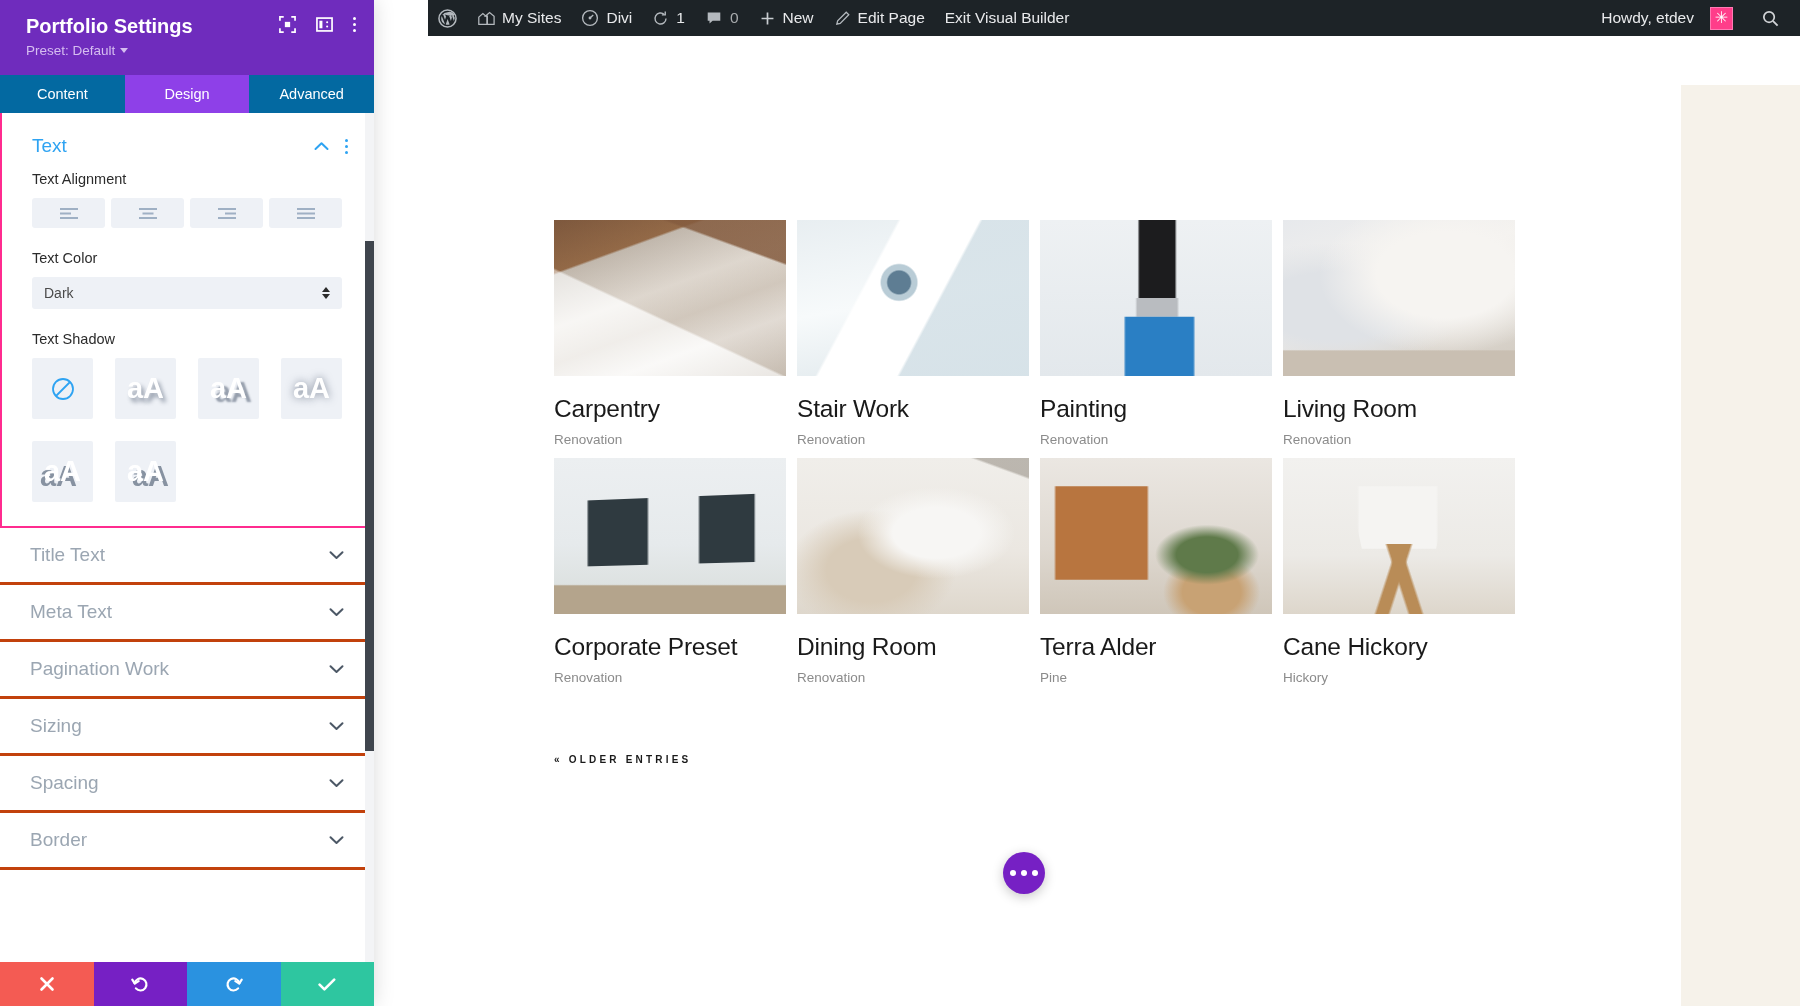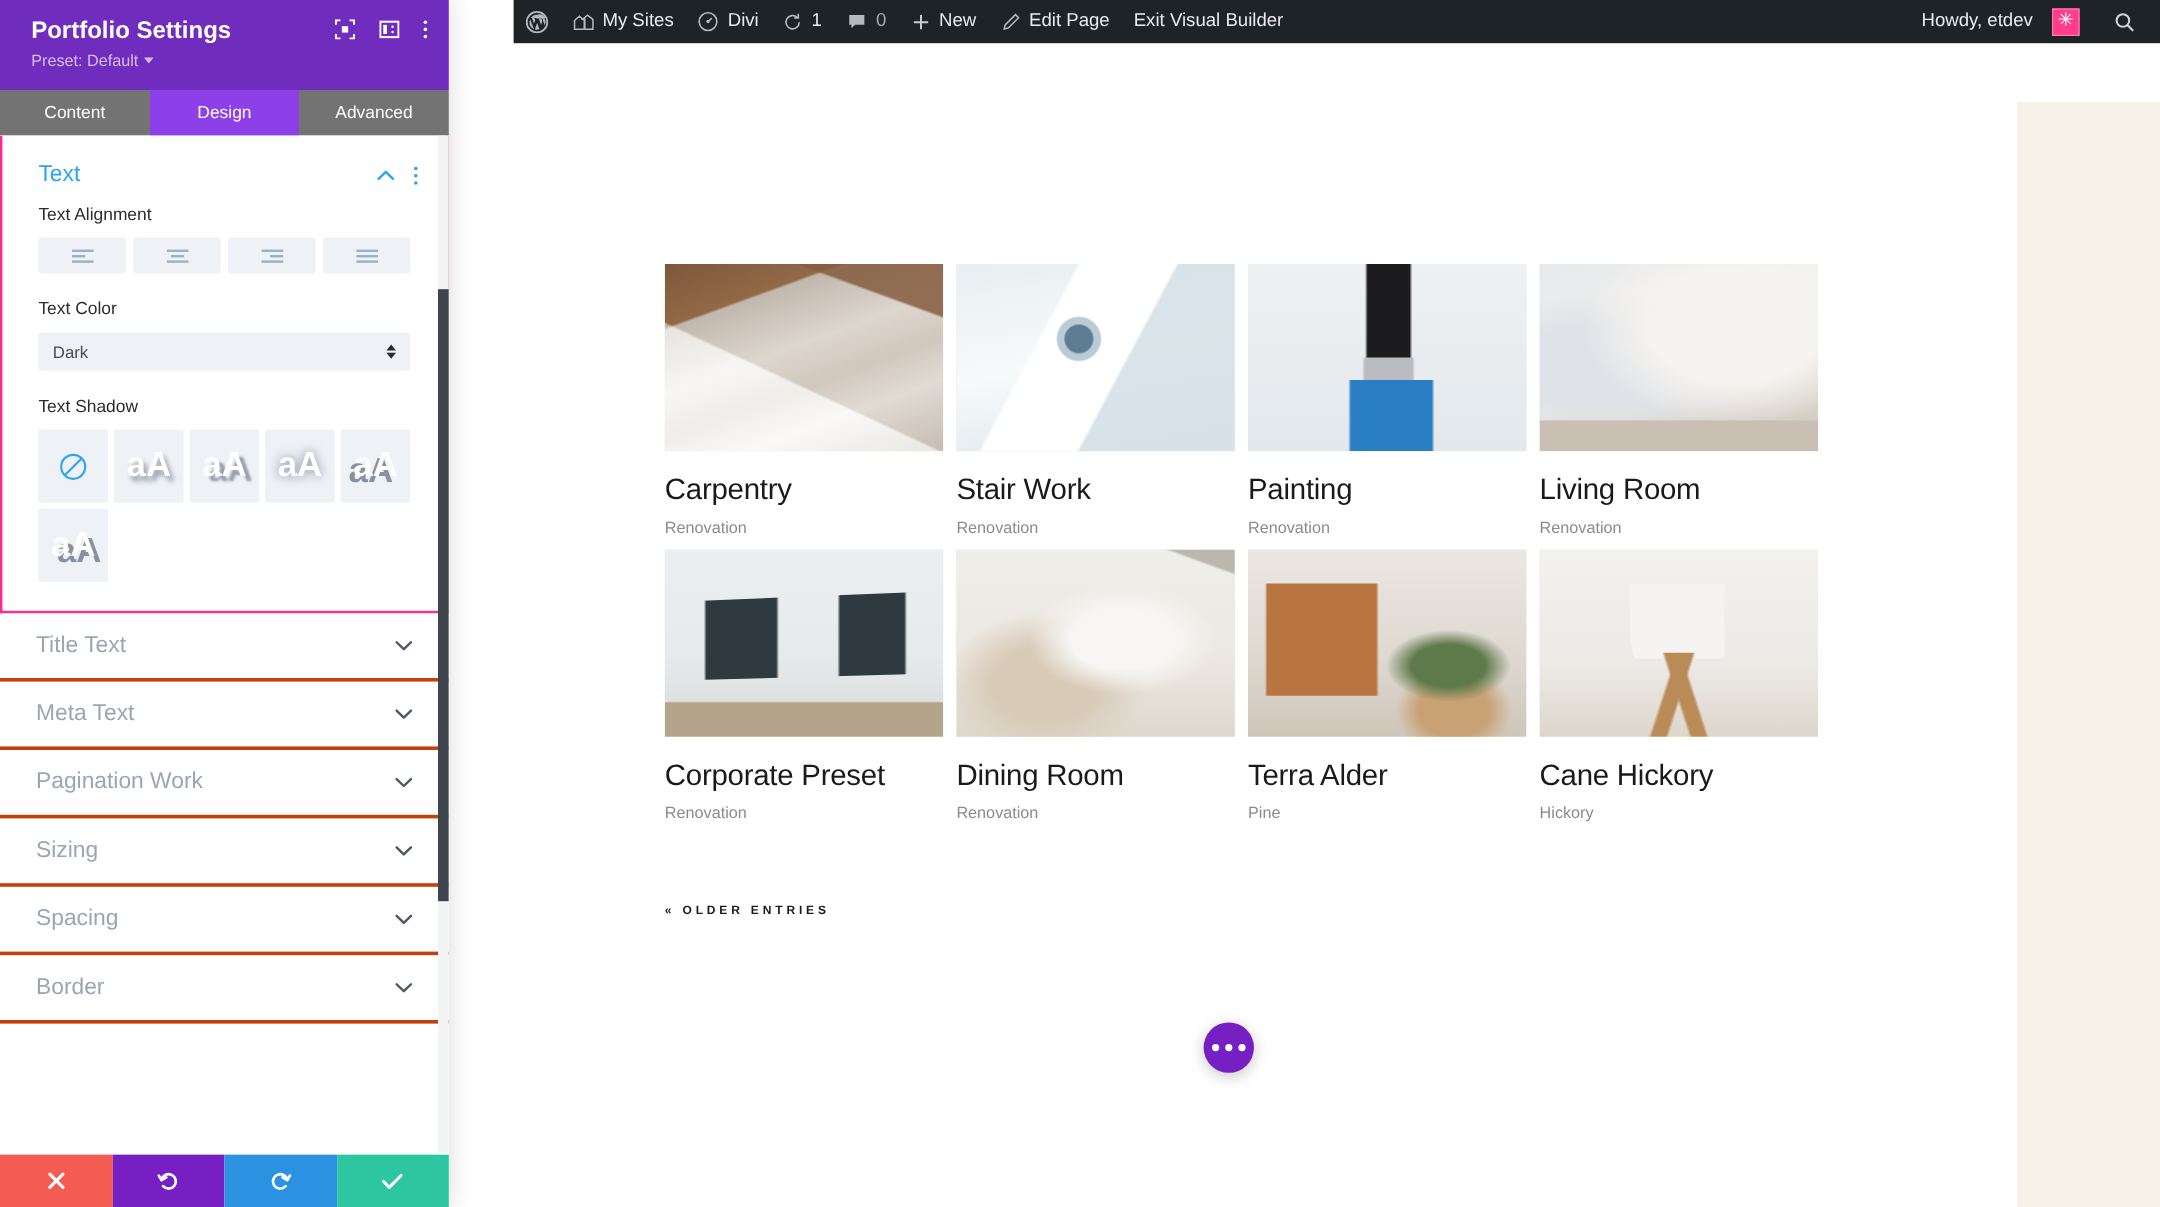--- a/index.html
+++ b/index.html
@@ -99,21 +99,21 @@
   }
   .caret-dn { width: 0; height: 0; border-left: 4px solid transparent;
               border-right: 4px solid transparent; border-top: 5px solid #d5bdf0; }
   #panel-header-icons {
     position: absolute; right: 18px; top: 16px; display: flex; align-items: center; gap: 20px;
   }
   .hdr-icon { cursor: pointer; display: flex; align-items: center; justify-content: center; }
   .kebab { display: flex; flex-direction: column; gap: 3px; align-items: center; cursor: pointer; }
   .kebab i { width: 3px; height: 3px; background: #fff; border-radius: 50%; display: block; }
 
-  #panel-tabs { display: flex; background: #737373; height: 38px; flex: none; }
+  #panel-tabs { display: flex; background: #0369a1; height: 38px; flex: none; }
   .tab {
     flex: 1; display: flex; align-items: center; justify-content: center;
     color: #fff; font-size: 14.5px; cursor: pointer; height: 38px;
   }
   .tab.active { background: #8e40e8; font-weight: 400; }
 
   #panel-scroll { flex: 1; overflow: hidden; position: relative; background: #fff; }
 
   #text-section {
     margin: 0; border: 2px solid #ff2b8f; border-top: none;
@@ -142,21 +142,21 @@
   .select-box {
     height: 32px; background: #eef1f6; border-radius: 3px;
     display: flex; align-items: center; padding: 16px 12px; cursor: pointer;
     font-size: 14px; color: #4a4a4a; position: relative;
   }
   .select-box .val { flex: 1; }
   .sel-arrows { display: flex; flex-direction: column; gap: 2px; align-items: center; }
   .sel-arrows .up { width:0;height:0;border-left:4px solid transparent;border-right:4px solid transparent;border-bottom:5px solid #2b2b2b; }
   .sel-arrows .dn { width:0;height:0;border-left:4px solid transparent;border-right:4px solid transparent;border-top:5px solid #2b2b2b; }
 
-  .shadow-grid { display: grid; grid-template-columns: repeat(5, 1fr); gap: 5px; }
+  .shadow-grid { display: grid; grid-template-columns: repeat(4, 1fr); gap: 22px; }
   .shadow-btn {
     height: 61px; background: #eef1f6; border-radius: 2px; cursor: pointer;
     display: flex; align-items: center; justify-content: center;
     font-size: 29px; font-weight: 700; color: #ffffff; overflow: hidden;
   }
   .sh1 { text-shadow: 3px 4px 4px rgba(40,55,80,.45); }
   .sh2 { text-shadow: 5px 4px 2px rgba(40,55,80,.45); }
   .sh3 { text-shadow: 0 0 9px rgba(40,55,80,.55); }
   .sh4 { text-shadow: -4px 5px 0px rgba(80,95,115,.65); }
   .sh5 { text-shadow: 5px 5px 0px rgba(80,95,115,.65); }

